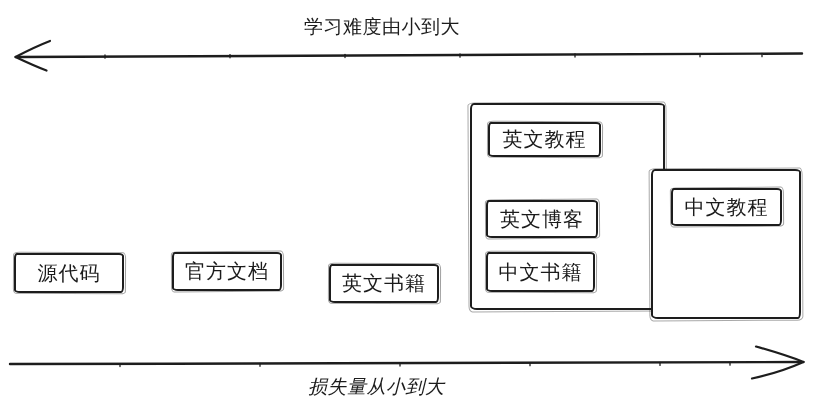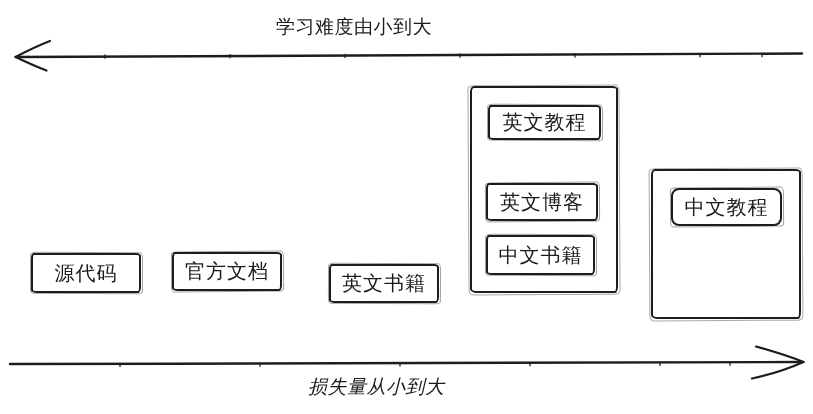--- a/index.html
+++ b/index.html
@@ -15,21 +15,21 @@
     background: #ffffff;
     overflow: hidden;
   }
   .axis-label {
     position: absolute;
     font-size: 19px;
     color: #1c1c1c;
     letter-spacing: 0.5px;
     white-space: nowrap;
   }
-  #top-axis-label { left: 276px; top: 14px; }
+  #top-axis-label { left: 304px; top: 14px; }
   #bottom-axis-label { left: 308px; top: 374px; font-style: italic; }
 
   #arrows-layer {
     position: absolute;
     left: 0; top: 0;
     width: 813px; height: 414px;
   }
 
   
   .box {
@@ -66,33 +66,33 @@
     content: "";
     position: absolute;
     left: -4px; top: -3px; right: -4px; bottom: -4px;
     border: 1.4px solid rgba(29, 29, 29, 0.38);
     border-radius: 7px 3px 6px 4px / 3px 7px 4px 6px;
     transform: rotate(-0.3deg);
     pointer-events: none;
   }
 
   
-  #node-source-code   { left: 31px;  top: 253px; width: 106px; height: 36px; text-align: center; }
+  #node-source-code   { left: 14px;  top: 253px; width: 106px; height: 36px; text-align: center; }
   #node-official-docs { left: 172px; top: 252px; width: 106px; height: 35px; }
   #node-english-books { left: 329px; top: 264px; width: 106px; height: 35px; text-align: center; }
 
   
-  #group-1 { left: 470px; top: 86px; width: 144px; height: 203px; }
+  #group-1 { left: 470px; top: 103px; width: 144px; height: 203px; padding-left: 47px; }
   #node-english-tutorials { left: 16px; top: 17px;  width: 109px; height: 31px; }
   #node-english-blogs     { left: 14px; top: 83px;  width: 108px; height: 34px; margin-top: 12px; }
   #node-chinese-books     { left: 14px; top: 147px; width: 105px; height: 36px; text-align: right; }
 
   
   #group-2 { left: 651px; top: 169px; width: 146px; height: 146px; }
-  #node-chinese-tutorials { left: 18px; top: 17px; width: 107px; height: 34px; border-radius: 8px; }
+  #node-chinese-tutorials { left: 18px; top: 17px; width: 107px; height: 34px; }
   #node-chinese-blogs     { left: 18px; top: 82px; width: 107px; height: 35px; }
 </style>
 </head>
 <body>
 
 <div id="canvas">
 
   <svg id="arrows-layer" viewBox="0 0 813 414" xmlns="http://www.w3.org/2000/svg">
     <g stroke="#1d1d1d" fill="none" stroke-linecap="round">
 

